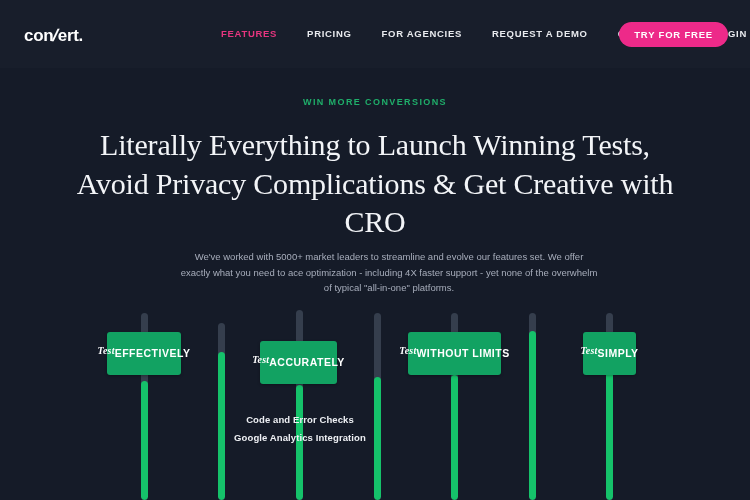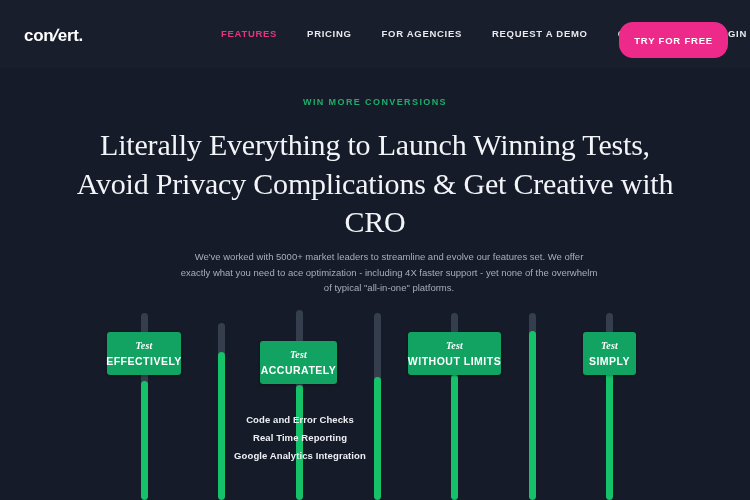--- a/index.html
+++ b/index.html
@@ -72,21 +72,21 @@
   .caret {
     display:inline-block;
     width:0; height:0;
     margin-left:5px;
     border-left:4px solid transparent;
     border-right:4px solid transparent;
     border-top:4px solid #cfd3db;
   }
   .cta-btn {
     position:absolute; right:22px; top:22px;
-    height:36px;
+    height:25px;
     padding:10px 15px;
     border-radius:14px;
     background:#ed2a89;
     color:#ffffff;
     font-size:9.5px;
     font-weight:700;
     letter-spacing:0.8px;
     display:flex; align-items:center; justify-content:center;
     border:none;
     cursor:pointer;
@@ -140,21 +140,21 @@
     background:#15c26a;
     border-radius:3.5px;
   }
 
   
   .card {
     position:absolute;
     background:#12a262;
     border-radius:3px;
     display:flex;
-    flex-direction:column;
+    flex-direction:row;
     align-items:center;
     justify-content:center;
     z-index:20;
     box-shadow:0 1px 3px rgba(0,0,0,0.30);
   }
   .card .kicker {
     color:#ffffff;
     font-family:"Liberation Serif", serif;
     font-style:italic;
     font-weight:700;
@@ -268,17 +268,16 @@
         <div class="label">WITHOUT LIMITS</div>
       </div>
       <div class="card" style="left: 583px; top: 332px; width: 53px; height: 43px; background: rgb(18, 162, 98);">
         <div class="kicker">Test</div>
         <div class="label">SIMPLY</div>
       </div>
     </div>
 
   <ul class="feature-list" id="feature-list">
       <li>Code and Error Checks</li>
-      <li>Real Time Reporting</li>
       <li>Google Analytics Integration</li>
     </ul>
 
 </div>
 
 </body></html>

